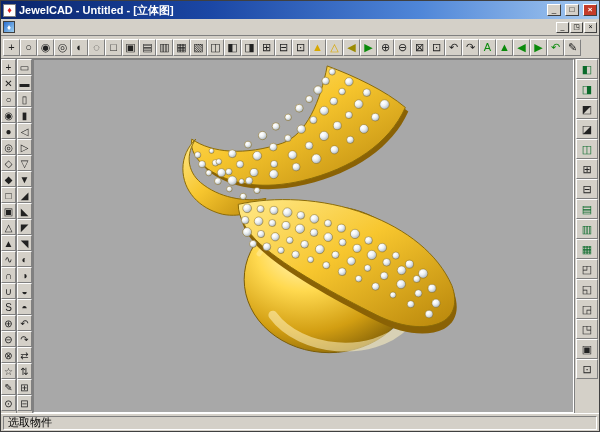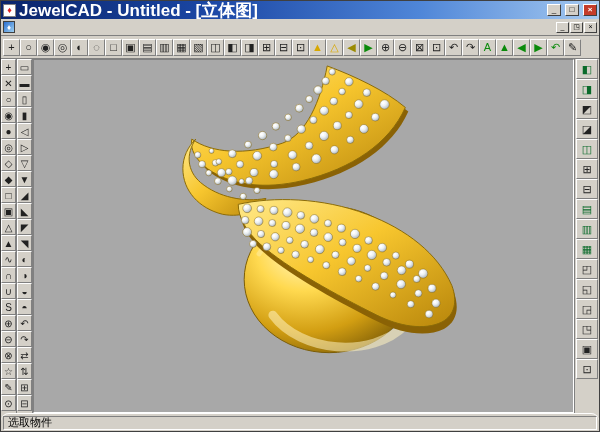--- a/index.html
+++ b/index.html
@@ -4,21 +4,21 @@
 <style>
   * { box-sizing: border-box; margin: 0; padding: 0; }
   html,body { width:600px; height:432px; overflow:hidden; }
   body { font-family:"Liberation Sans", sans-serif; font-size:11px; background:#d4d0c8; }
   .app { width:600px; height:432px; display:flex; flex-direction:column; border:1px solid #404040; background:#d4d0c8; }
 
   
   .titlebar { height:18px; flex:0 0 18px; display:flex; align-items:center; padding:0 2px; gap:3px;
     background:linear-gradient(90deg,#0a246a 0%,#1b47a5 35%,#4f86d8 70%,#a6caf0 100%); color:#fff; }
   .app-icon { width:13px; height:13px; background:#fff; border:1px solid #808080; display:flex; align-items:center; justify-content:center; font-size:9px; color:#d22; }
-  .title-text { flex:1; font-weight:bold; font-size:17px; white-space:nowrap; overflow:hidden; }
+  .title-text { flex:1; font-weight:bold; font-size:11px; white-space:nowrap; overflow:hidden; }
   .winbtn { width:14px; height:12px; background:#d4d0c8; border:1px solid; border-color:#fff #404040 #404040 #fff;
     font-size:8px; line-height:9px; text-align:center; color:#000; margin-left:1px; }
   .winbtn.close { background:#c43c2a; color:#fff; font-weight:bold; }
 
   
   .menubar { height:17px; flex:0 0 17px; display:flex; align-items:center; background:#d4d0c8; border-bottom:1px solid #808080; padding:0 2px; }
   .child-icon { width:12px; height:12px; background:linear-gradient(135deg,#2a6fd0,#9fd0f0); border:1px solid #404040;
     display:flex; align-items:center; justify-content:center; color:#fff; font-size:8px; margin-right:3px; }
   .menu-item { padding:1px 5px; color:#000; white-space:nowrap; }
   .menu-spacer { flex:1; }
@@ -37,21 +37,21 @@
   .vbtn { width:15px; height:16px; flex:0 0 16px; background:#d4d0c8; border:1px solid; border-color:#fff #808080 #808080 #fff;
     display:flex; align-items:center; justify-content:center; font-size:10px; color:#222; }
   .rcol { width:25px; flex:0 0 25px; background:#d4d0c8; border-left:1px solid #808080; display:flex; flex-direction:column; align-items:center; }
   .rbtn { width:22px; height:20px; flex:0 0 20px; background:#d4d0c8; border:1px solid; border-color:#fff #808080 #808080 #fff;
     display:flex; align-items:center; justify-content:center; font-size:11px; color:#222; }
 
   .canvas { flex:1; position:relative; background:#a8a8a8; border:1px solid; border-color:#808080 #fff #fff #808080; overflow:hidden; }
   .canvas svg { position:absolute; left:0; top:0; width:100%; height:100%; }
 
   
-  .statusbar { height:18px; flex:0 0 18px; display:flex; align-items:center; background:#d4d0c8; padding:1px 2px; border-top:1px solid #fff;border-radius:8px; }
+  .statusbar { height:18px; flex:0 0 18px; display:flex; align-items:center; background:#d4d0c8; padding:1px 2px; border-top:1px solid #fff; }
   .status-field { flex:1; height:14px; border:1px solid; border-color:#808080 #fff #fff #808080; display:flex; align-items:center; padding:0 4px; color:#000; }
 </style>
 </head>
 <body>
 
 <div class="app">
 
   <div class="titlebar">
     <div class="app-icon">
         <span>♦</span>

